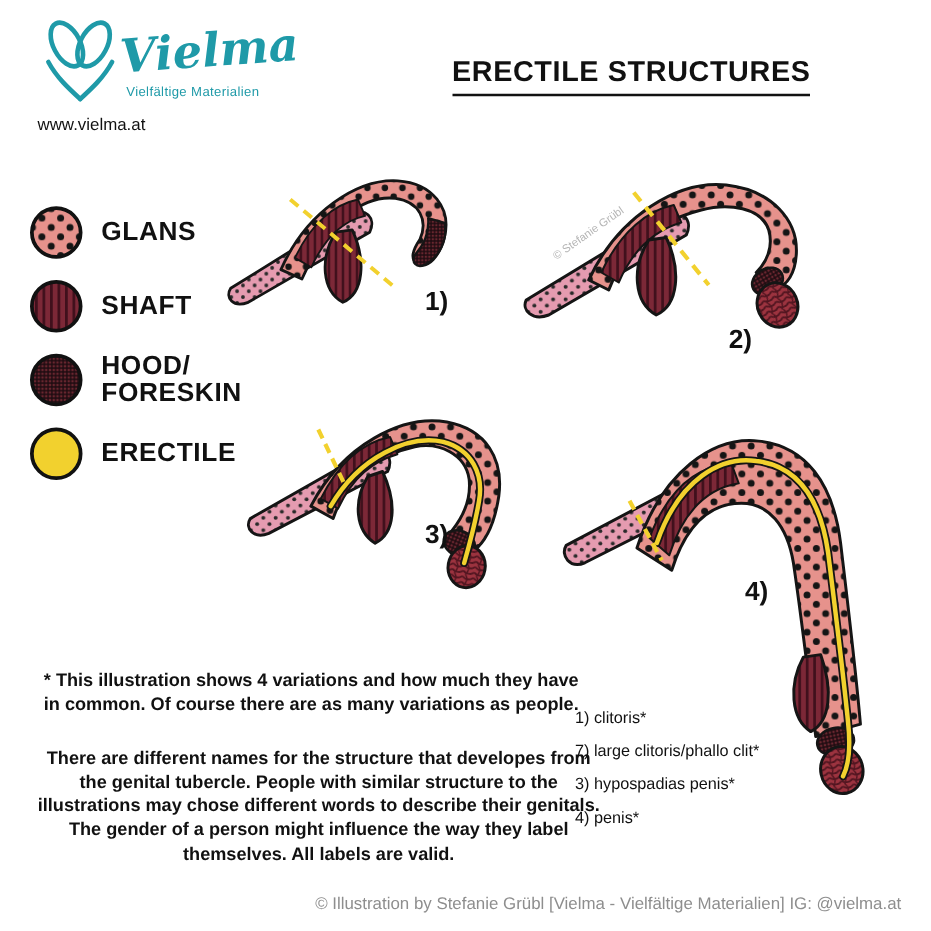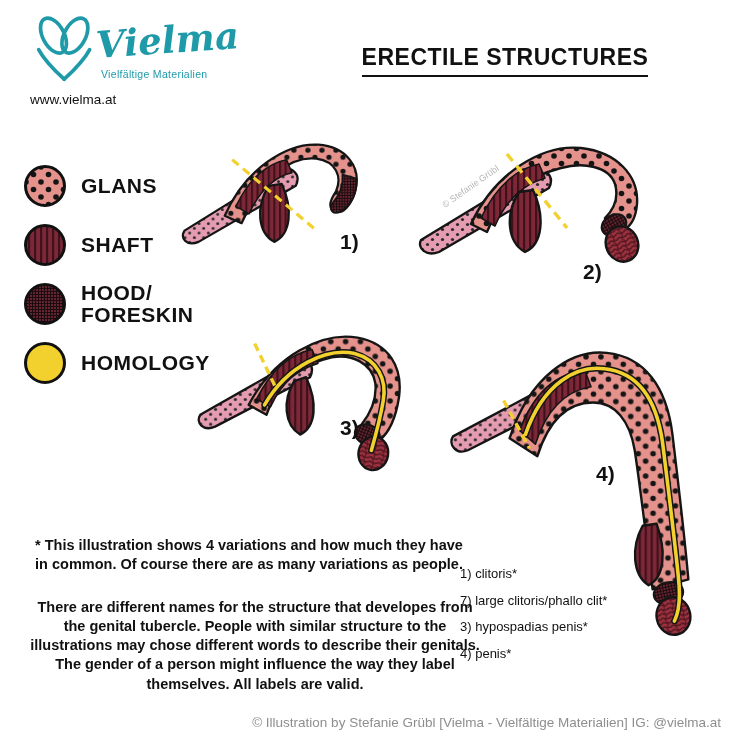--- a/index.html
+++ b/index.html
@@ -107,21 +107,21 @@
       </svg>
       <div class="legend-label">
         <span>HOOD/</span><br>
         <span>FORESKIN</span>
       </div>
     </div>
     <div class="legend-row">
       <svg class="legend-swatch" width="46" height="46">
         <circle cx="23" cy="23" r="19.5" fill="#f2d12e" stroke="#111" stroke-width="3"></circle>
       </svg>
-      <div class="legend-label">HOMOLOGY</div>
+      <div class="legend-label">ERECTILE</div>
     </div>
   </div>
 
   <div class="fig" style="left:178px;top:118px;width:215px;height:158px;">
     <svg width="215" height="158" viewBox="0 0 230 168">
       <g stroke="#151515" stroke-width="2.4" stroke-linejoin="round">
         <path d="M7,120 L110,56 C122,50 132,60 126,72 L22,132 C9,137 2,128 7,120 Z" fill="url(#pat-crus)"></path>
         <path d="M50,104 C72,54 116,26 150,28 C180,30 196,52 190,76 C186,92 176,104 167,99 C160,95 163,87 169,78 C176,62 169,46 148,43 C121,40 90,62 68,112 Z" fill="url(#pat-shaft)"></path>
         <path d="M190,64 C193,78 186,93 173,100 C166,103 161,98 165,91 C173,82 177,72 176,60 Z" fill="url(#pat-hood)" stroke-width="2"></path>
         <path d="M62,94 C76,64 96,48 116,44 L122,58 C104,62 88,76 76,102 Z" fill="url(#pat-bulbs)" stroke-width="1.6"></path>

